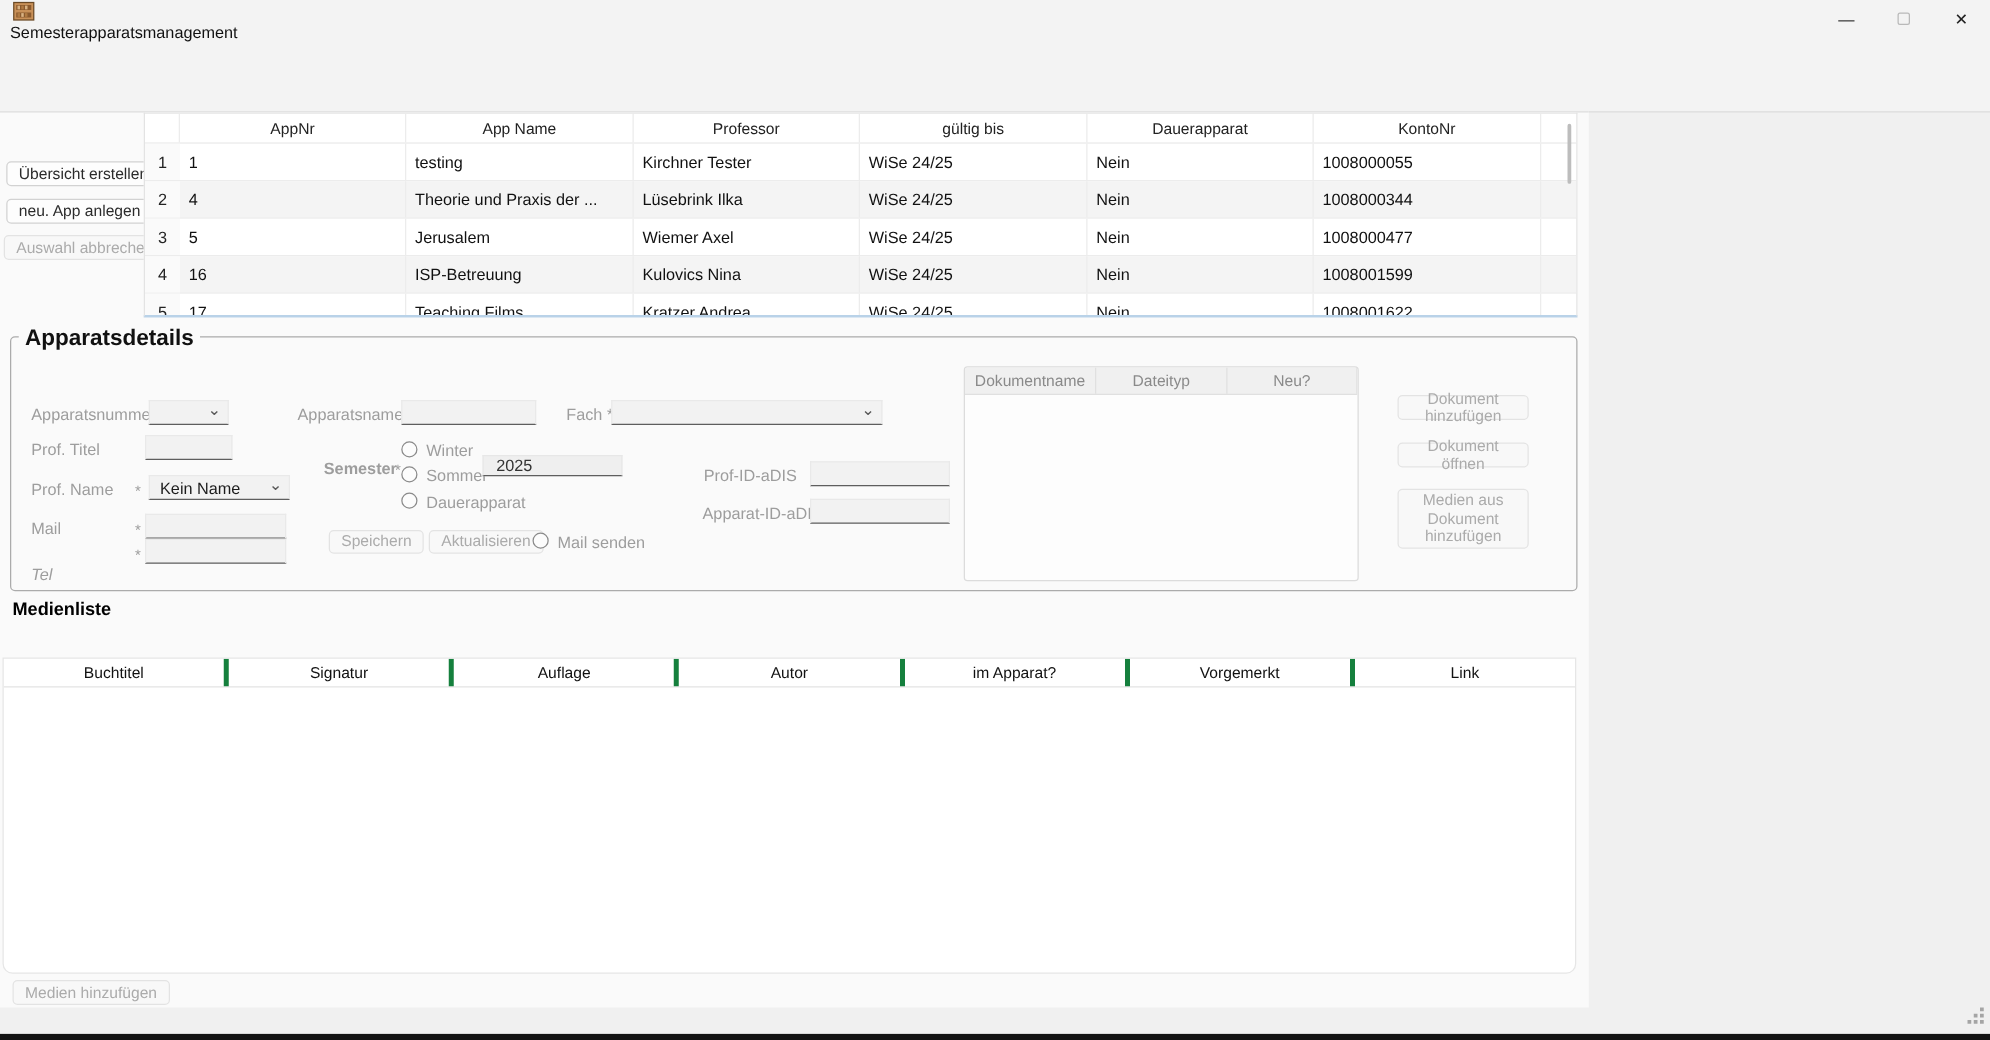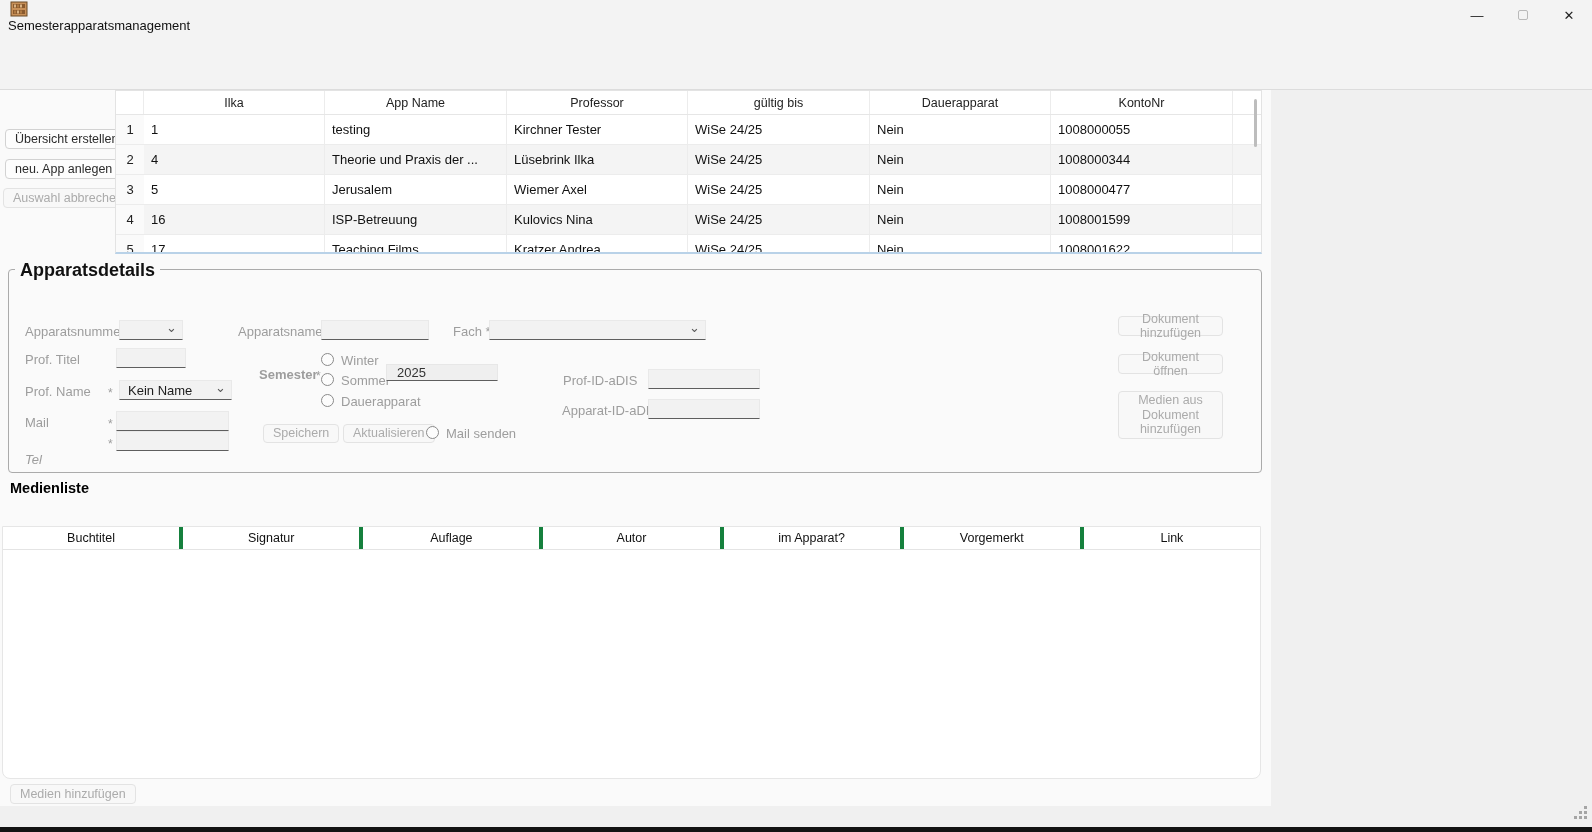--- a/index.html
+++ b/index.html
@@ -129,21 +129,21 @@
 
     <div>
         <button class="side-btn btn">Übersicht erstellen</button>
         <button class="side-btn btn">neu. App anlegen</button>
         <button class="side-btn btn dis">Auswahl abbrechen</button>
       </div>
 
     <div class="apps-table">
       <div class="thead">
           <div class="th" style="width: 28px;"></div>
-          <div class="th" style="width: 181px;">Ilka</div>
+          <div class="th" style="width: 181px;">AppNr</div>
           <div class="th" style="width: 182px;">App Name</div>
           <div class="th" style="width: 181px;">Professor</div>
           <div class="th" style="width: 182px;">gültig bis</div>
           <div class="th" style="width: 181px;">Dauerapparat</div>
           <div class="th" style="width: 182px;">KontoNr</div>
         </div>
       <div>
           <div class="trow">
             <div class="td num" style="width: 28px;">1</div>
             <div class="td" style="width: 181px;">1</div>
@@ -246,20 +246,27 @@
       <div class="glabel" style="left:554px;top:103px;">Prof-ID-aDIS</div>
       <div class="uinput" style="left:639px;top:99px;width:112px;"></div>
       <div class="glabel" style="left:553px;top:133px;">Apparat-ID-aDIS</div>
       <div class="uinput" style="left:639px;top:129px;width:112px;"></div>
 
       <button class="btn dis" style="position:absolute;left:254px;top:154px;height:19px;">Speichern</button>
       <button class="btn dis" style="position:absolute;left:334px;top:154px;height:19px;">Aktualisieren</button>
       <div class="radio" style="left:417px;top:156px;"></div>
       <div class="glabel" style="left:437px;top:156px;">Mail senden</div>
 
+      <div class="doc-panel">
+        <div class="doc-head">
+            <div class="dth" style="width: 105px;">Dokumentname</div>
+            <div class="dth" style="width: 105px;">Dateityp</div>
+            <div class="dth" style="width: 104px;">Neu?</div>
+          </div>
+      </div>
 
       <div class="doc-buttons">
           <button class="btn doc-btn dis">Dokument hinzufügen</button>
           <button class="btn doc-btn dis">Dokument öffnen</button>
           <button class="btn doc-btn dis">Medien aus Dokument hinzufügen</button>
         </div>
     </div>
 
     <div class="medien-title">Medienliste</div>
     <div class="medien-table">

